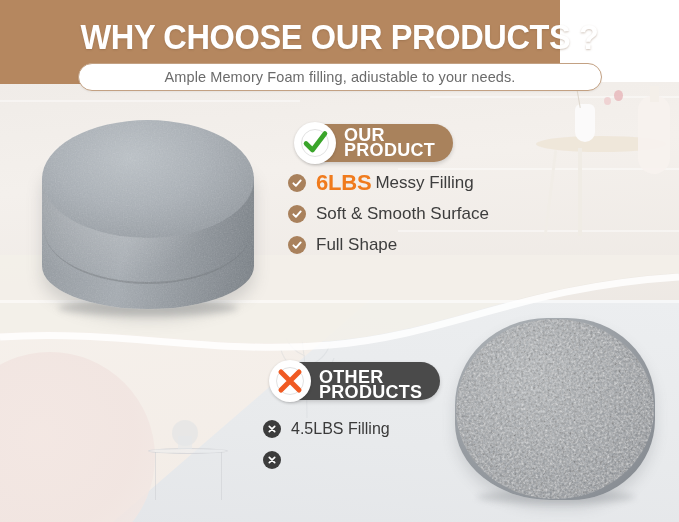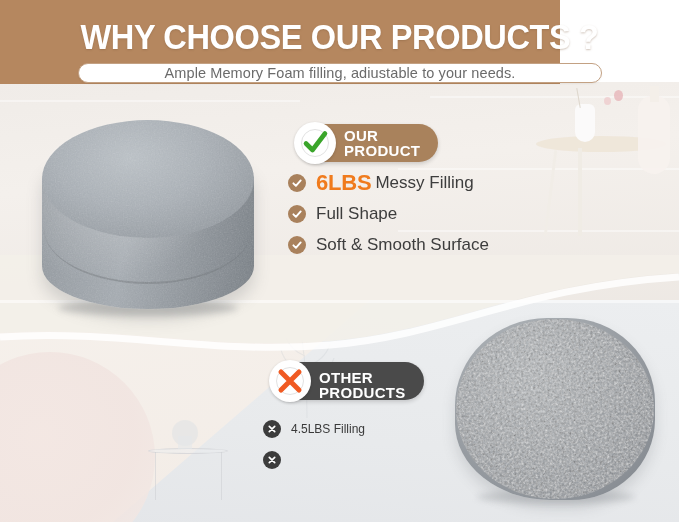--- a/index.html
+++ b/index.html
@@ -194,21 +194,21 @@
     line-height: 42px;
     font-family: "Liberation Sans", sans-serif;
     text-shadow: 0 1px 2px rgba(120,86,56,.35);
     transform: scaleX(.93);
     transform-origin: center;
     white-space: nowrap;
   }
   .subtitle-pill {
     position: absolute;
     left: 78px; top: 63px;
-    width: 524px; height: 20px;
+    width: 524px; height: 28px;
     background: #ffffff;
     border: 1.5px solid #c3a183;
     border-radius: 15px;
     display: flex;
     align-items: center;
     justify-content: center;
     box-shadow: 0 1px 2px rgba(0,0,0,.05);
   }
   .subtitle-text {
     color: #6b6b6b;
@@ -311,21 +311,21 @@
     left: 298px; top: 124px;
     background: #a9825c;
   }
   .badge-bad {
     left: 273px; top: 362px;
     background: #4a4a4a;
     align-items: flex-end;
   }
   .badge-label {
     color: #ffffff;
-    font-size: 15px;
+    font-size: 18px;
     font-weight: bold;
     line-height: 15px;
     letter-spacing: .3px;
     white-space: pre-line;
     text-transform: uppercase;
   }
   .badge-mark {
     position: absolute;
     left: -4px; top: -2px;
     width: 42px; height: 42px;
@@ -361,21 +361,21 @@
     justify-content: center;
   }
   .bullet-check { background: #a9815c; }
   .bullet-cross { background: #3c3c3c; }
 
   .feature-text {
     color: #3d3d3d;
     font-size: 17px;
     white-space: nowrap;
   }
-  .list-bad .feature-text { font-size: 12px; color: #3a3a3a; }
+  .list-bad .feature-text { font-size: 16px; color: #3a3a3a; }
 
   .highlight {
     color: #f07b1d;
     font-weight: bold;
     font-size: 22px;
     margin-right: 4px;
     letter-spacing: -.2px;
   }
 </style>
 </head>
@@ -492,29 +492,29 @@
       </span>
       <span class="highlight">6LBS</span>
       <span class="feature-text">Messy Filling</span>
     </li>
     <li class="feature-item">
       <span class="feature-bullet bullet-check">
         <svg width="12" height="12" viewBox="0 0 12 12">
           <path d="M2.4 6.3 L4.9 8.8 L9.7 3.4" stroke="#ffffff" stroke-width="1.9" fill="none" stroke-linecap="round" stroke-linejoin="round"></path>
         </svg>
       </span>
-      <span class="feature-text">Full Shape</span>
+      <span class="feature-text">Soft &amp; Smooth Surface</span>
     </li>
     <li class="feature-item">
       <span class="feature-bullet bullet-check">
         <svg width="12" height="12" viewBox="0 0 12 12">
           <path d="M2.4 6.3 L4.9 8.8 L9.7 3.4" stroke="#ffffff" stroke-width="1.9" fill="none" stroke-linecap="round" stroke-linejoin="round"></path>
         </svg>
       </span>
-      <span class="feature-text">Soft &amp; Smooth Surface</span>
+      <span class="feature-text">Full Shape</span>
     </li>
   </ul>
 
   <div class="badge badge-bad">
     <span class="badge-mark">
       <svg width="30" height="30" viewBox="0 0 30 30">
         <circle cx="15" cy="15" r="13.5" fill="#ffffff" stroke="#e2e2e2" stroke-width="1"></circle>
         <path d="M6 6 L24 24 M24 6 L6 24" stroke="#f05a22" stroke-width="5" fill="none" stroke-linecap="round"></path>
       </svg>
     </span>

